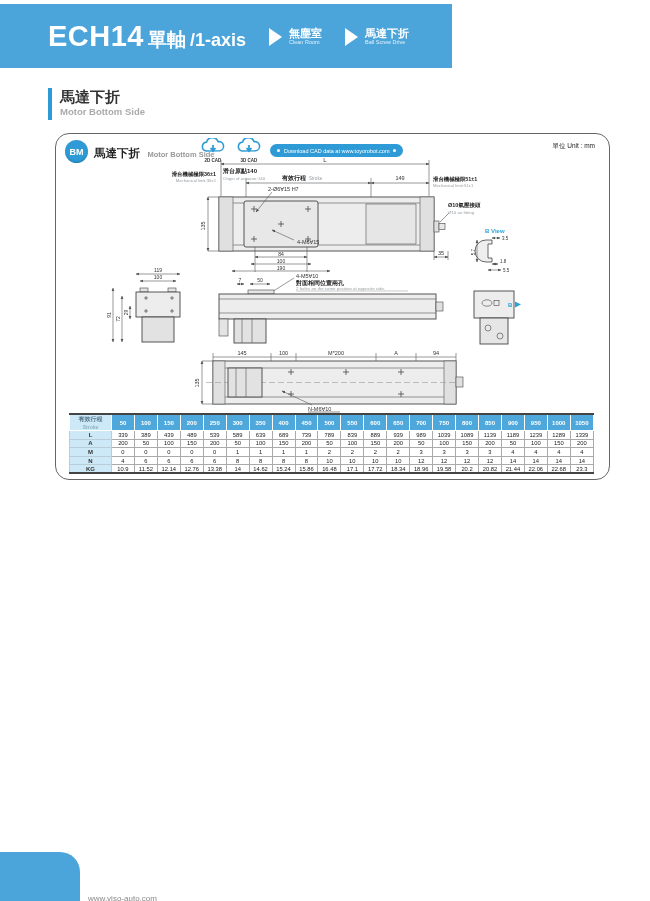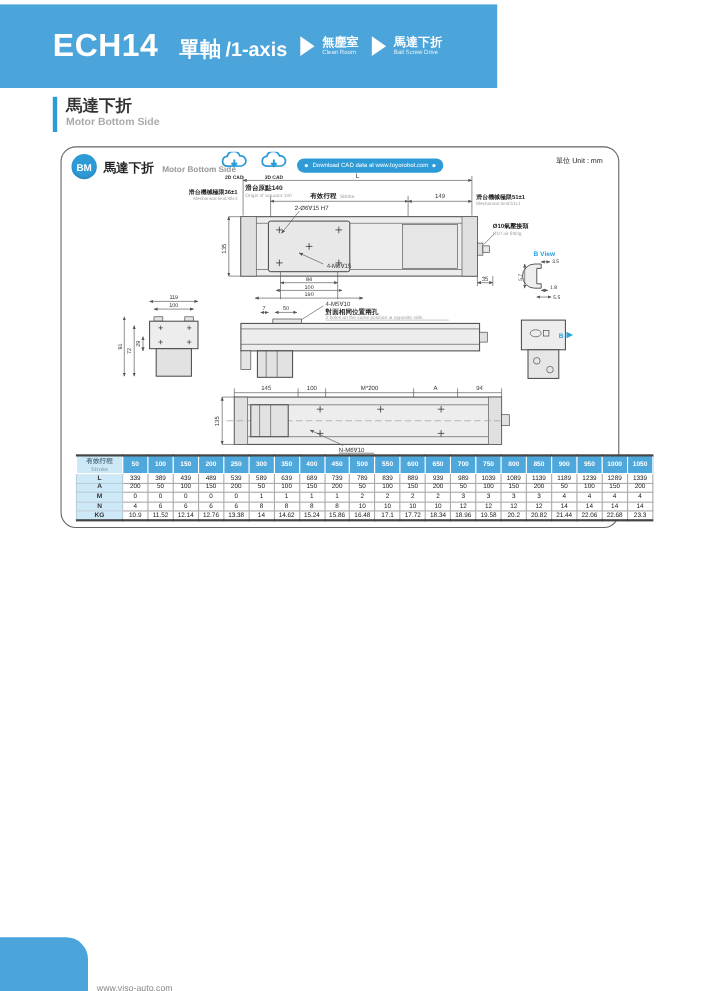--- a/index.html
+++ b/index.html
@@ -3,39 +3,39 @@
 <meta charset="utf-8">
 <style>
   * { margin:0; padding:0; box-sizing:border-box; }
   html,body { background:#fff; }
   .page {
     position:relative; width:650px; height:901px; background:#fff;
     font-family:"Liberation Sans", sans-serif; overflow:hidden;
   }
   
   .banner {
-    position:absolute; left:0; top:4px; width:452px; height:76px;
+    position:absolute; left:0; top:4px; width:452px; height:64px;
     background:#4BA4DA; color:#fff; display:flex; align-items:center;
   }
   .banner-title { margin-left:48px; display:flex; align-items:baseline; white-space:nowrap; }
   .banner-model { font-size:29px; font-weight:bold; letter-spacing:.5px; }
-  .banner-cn { font-size:19px; font-weight:bold; margin-left:19px; }
+  .banner-cn { font-size:19px; font-weight:bold; margin-left:4px; }
   .banner-axis { font-size:18px; font-weight:700; margin-left:4px; }
-  .feature { display:flex; align-items:flex-start; margin-left:12px; }
+  .feature { display:flex; align-items:flex-end; margin-left:23px; }
   .tri { width:0; height:0; border-left:13px solid #fff; border-top:9px solid transparent; border-bottom:9px solid transparent; margin-right:7px; }
   .feature-cn { font-size:11px; font-weight:bold; line-height:12px; }
   .feature-en { font-size:5.5px; opacity:.85; line-height:7px; }
   
   .section { position:absolute; left:48px; top:88px; display:flex; }
   .section-bar { width:4px; height:32px; background:#2E9BD6; margin-right:8px; }
   .section-cn { font-size:15px; font-weight:bold; color:#333; line-height:18px; }
   .section-en { font-size:9.5px; font-weight:bold; color:#aaa; line-height:12px; }
   
   .panel {
-    position:absolute; left:55px; top:133px; width:508px; height:347px;
+    position:absolute; left:55px; top:133px; width:555px; height:347px;
     border:1.5px solid #666; border-radius:14px; background:#fff;
   }
   .bm-badge {
     position:absolute; left:9px; top:6px; width:23px; height:23px; border-radius:50%;
     background:#2E9BD6; color:#fff; font-size:9px; font-weight:bold;
     display:flex; align-items:center; justify-content:center;
     box-shadow:inset 0 -2px 2px rgba(0,0,0,.12);
   }
   .panel-heading { position:absolute; left:38px; top:9px; white-space:nowrap;text-align:center; }
   .panel-heading-cn { font-size:11.5px; font-weight:bold; color:#222; }

